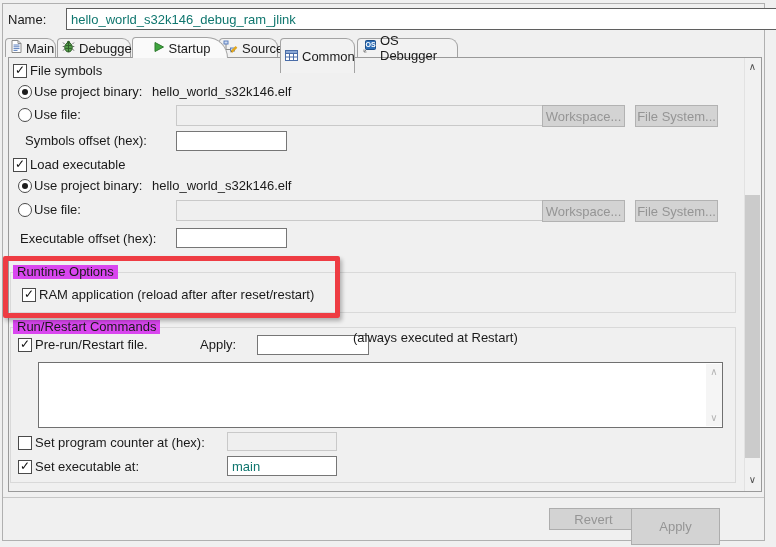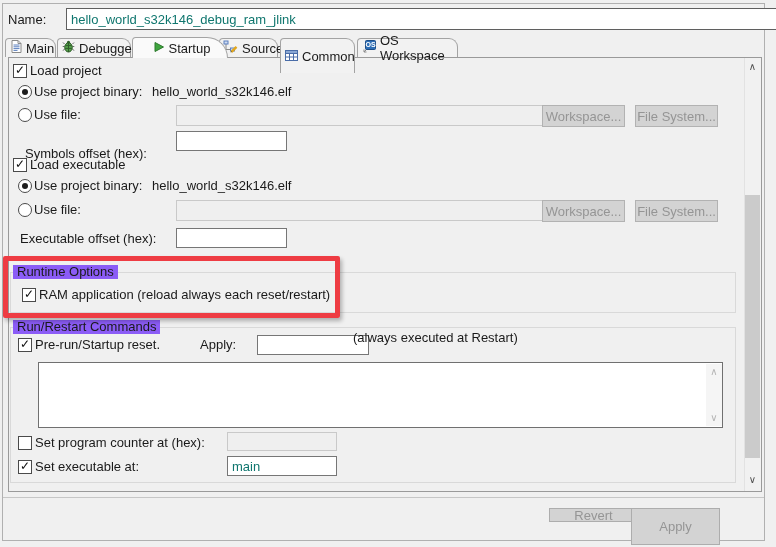--- a/index.html
+++ b/index.html
@@ -16,21 +16,21 @@
   .tf.dis{background:#efefef;border-color:#c9c9c9;}
   .btn{position:absolute;background:#d3d3d3;border:1px solid #b2b2b2;color:#959595;text-align:center;font-size:13px;box-sizing:border-box;display:flex;align-items:center;justify-content:center;cursor:default;}
   .cb{position:absolute;width:12px;height:12px;background:#fff;border:1px solid #4a4a4a;box-sizing:content-box;}
   .cb .mk{position:absolute;left:0;top:-2px;width:12px;text-align:center;font-size:12px;line-height:14px;color:#111;}
   .rd{position:absolute;width:12px;height:12px;background:#fff;border:1px solid #4a4a4a;border-radius:50%;}
   .rd .dot{position:absolute;left:3px;top:3px;width:6px;height:6px;border-radius:50%;background:#1e1e1e;}
   .tab{position:absolute;top:38px;height:19px;background:#f2f2f2;border:1px solid #a3a3a3;border-bottom:none;border-radius:4px 9px 0 0;display:flex;align-items:center;gap:4px;padding:0 5px 0 5px;box-sizing:border-box;z-index:2;cursor:default;}
   .tab.sel{top:37px;height:21px;background:#fafafa;border-radius:4px 22px 0 0;z-index:3;}
   .tab svg{flex-shrink:0;}
   .grp{position:absolute;border:1px solid #d9d9d9;box-sizing:border-box;}
-  .grp-title{position:absolute;background:#8b5cf6;padding:0 4px;white-space:nowrap;z-index:1;line-height:14px;}
+  .grp-title{position:absolute;background:#d946ef;padding:0 4px;white-space:nowrap;z-index:1;line-height:14px;}
   .sb-track{position:absolute;left:744px;top:58px;width:17px;height:433px;background:#f1f1f1;border-left:1px solid #e2e2e2;box-sizing:border-box;}
   .sb-thumb{position:absolute;left:745px;top:195px;width:15px;height:263px;background:#cbcbcb;}
   .sb-arrow{position:absolute;left:744px;width:17px;text-align:center;font-size:10px;color:#4f4f4f;line-height:12px;}
   .ta-arrow{position:absolute;width:16px;text-align:center;font-size:10px;color:#b5b5b5;line-height:12px;}
   .annot{position:absolute;left:3px;top:256px;width:337px;height:62px;border:5px solid #ee3c43;border-radius:2px;box-shadow:2px 3px 4px rgba(0,0,0,.28);z-index:10;pointer-events:none;box-sizing:border-box;}
   .sep{position:absolute;background:#c6c6c6;}
 </style>
 </head>
 <body>
 
@@ -83,43 +83,43 @@
         <path d="M4.5 3.5v7M8.5 3.5v7M.5 7h12" stroke="#4a6da8"></path>
       </svg></span>
   <span>Common</span>
 </div>
 <div class="tab" style="left:357px;width:101px;padding:0 4px;">
   <span><svg width="14" height="13" viewBox="0 0 14 13">
         <path d="M2 12L5 9M2 9.5V12h2.5" stroke="#8a8a8a" fill="none"></path>
         <rect x="3.5" y=".5" width="10" height="9" rx="1" fill="#2e6fb7" stroke="#1b4c86"></rect>
         <text x="8.5" y="7.4" font-size="7" font-weight="bold" fill="#ffffff" text-anchor="middle" font-family="Liberation Sans">OS</text>
       </svg></span>
-  <span>OS Workspace</span>
+  <span>OS Debugger</span>
 </div>
 
 <div class="contentbox"></div>
 
 <span class="cb" style="left:13px;top:64px;">
     <span class="mk">✓</span>
   </span>
-<div class="lb" style="left:30px;top:63px;">Load project</div>
+<div class="lb" style="left:30px;top:63px;">File symbols</div>
 
 <span class="rd" style="left:18px;top:85px;">
     <span class="dot"></span>
   </span>
 <div class="lb" style="left:34px;top:84px;">Use project binary:</div>
 <div class="lb" style="left:152px;top:84px;">hello_world_s32k146.elf</div>
 
 <span class="rd" style="left:18px;top:108px;"></span>
 <div class="lb" style="left:34px;top:107px;">Use file:</div>
 <input class="tf dis" style="left: 152px; top: 105px; width: 378px; height: 21px;" value="">
 <div class="btn" style="left:542px;top:105px;width:83px;height:22px;">Workspace...</div>
 <div class="btn" style="left:635px;top:105px;width:83px;height:22px;">File System...</div>
 
-<div class="lb" style="left:25px;top:146px;">Symbols offset (hex):</div>
+<div class="lb" style="left:25px;top:133px;">Symbols offset (hex):</div>
 <input class="tf" style="left: 152px; top: 131px; width: 111px; height: 20px;" value="">
 
 <span class="cb" style="left:13px;top:158px;">
     <span class="mk">✓</span>
   </span>
 <div class="lb" style="left:30px;top:157px;">Load executable</div>
 
 <span class="rd" style="left:18px;top:179px;">
     <span class="dot"></span>
   </span>
@@ -133,31 +133,31 @@
 <div class="btn" style="left:635px;top:200px;width:83px;height:22px;">File System...</div>
 
 <div class="lb" style="left:20px;top:231px;">Executable offset (hex):</div>
 <input class="tf" style="left: 152px; top: 228px; width: 111px; height: 20px;" value="">
 
 <div class="grp" style="left:10px;top:272px;width:726px;height:41px;"></div>
 <div class="grp-title" style="left:13px;top:265px;">Runtime Options</div>
 <span class="cb" style="left:22px;top:288px;">
     <span class="mk">✓</span>
   </span>
-<div class="lb" style="left:39px;top:287px;">RAM application (reload always each reset/restart)</div>
+<div class="lb" style="left:39px;top:287px;">RAM application (reload after after reset/restart)</div>
 
 <div class="annot"></div>
 
 <div class="grp" style="left:10px;top:327px;width:726px;height:156px;"></div>
 <div class="grp-title" style="left:13px;top:320px;">Run/Restart Commands</div>
 
 <span class="cb" style="left:18px;top:338px;">
     <span class="mk">✓</span>
   </span>
-<div class="lb" style="left:35px;top:337px;">Pre-run/Startup reset.</div>
+<div class="lb" style="left:35px;top:337px;">Pre-run/Restart file.</div>
 <div class="lb" style="left:200px;top:337px;">Apply:</div>
 <input class="tf" style="left: 233px; top: 335px; width: 112px; height: 20px;" value="">
 <div class="lb" style="left:353px;top:330px;">(always executed at Restart)</div>
 
 <div class="abs" style="left:38px;top:362px;width:685px;height:66px;background:#ffffff;border:1px solid #707070;box-sizing:border-box;"></div>
 <div class="abs" style="left:706px;top:364px;width:16px;height:62px;background:#f5f5f5;"></div>
 <div class="ta-arrow" style="left:706px;top:366px;">∧</div>
 <div class="ta-arrow" style="left:706px;top:412px;">∨</div>
 
 <span class="cb" style="left:18px;top:436px;"></span>
@@ -169,14 +169,14 @@
   </span>
 <div class="lb" style="left:35px;top:459px;">Set executable at:</div>
 <input class="tf" style="left: 203px; top: 456px; width: 110px; height: 20px;" value="main">
 
 <div class="sb-track"></div>
 <div class="sb-arrow" style="top:61px;">∧</div>
 <div class="sb-thumb"></div>
 <div class="sb-arrow" style="top:474px;">∨</div>
 
 <div class="sep" style="left:3px;top:497px;width:761px;height:1px;"></div>
-<div class="btn" style="left:549px;top:508px;width:89px;height:14px;border-color:#adadad;text-align:right;">Revert</div>
+<div class="btn" style="left:549px;top:508px;width:89px;height:22px;border-color:#adadad;text-align:right;">Revert</div>
 <div class="btn" style="left:631px;top:508px;width:89px;height:37px;border-color:#adadad;">Apply</div>
 
 </body></html>

